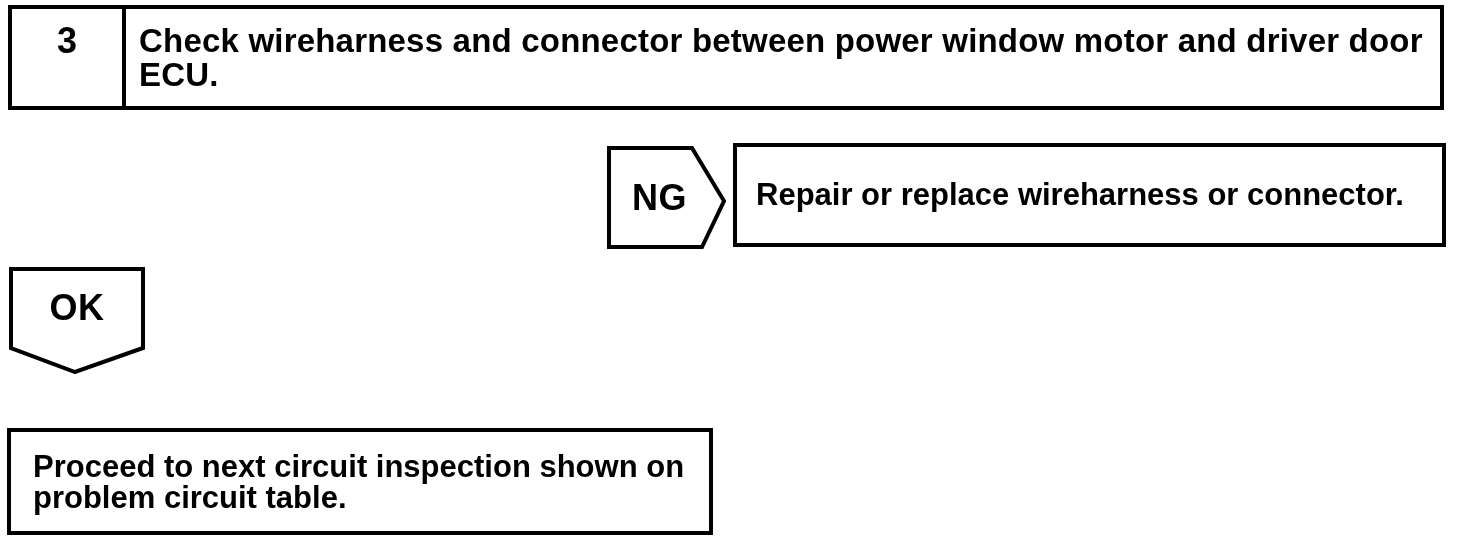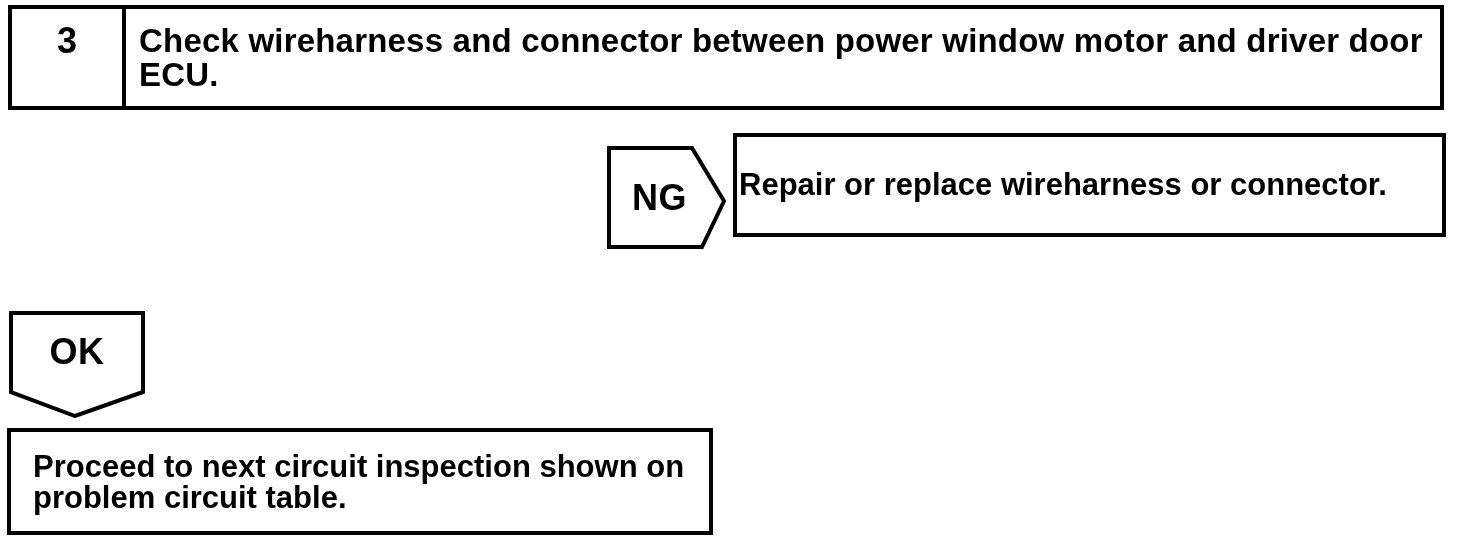--- a/index.html
+++ b/index.html
@@ -54,36 +54,36 @@
   .connector .shape-label {
     position: absolute;
     display: flex;
     align-items: center;
     justify-content: center;
     font-size: 36px;
     letter-spacing: 0.5px;
   }
   .ng-connector { left: 607px; top: 146px; width: 119px; height: 103px; }
   .ng-connector .shape-label { left: 0; top: 0; width: 105px; height: 103px; }
-  .ok-connector { left: 9px; top: 267px; width: 136px; height: 107px; margin-top: 44px; }
+  .ok-connector { left: 9px; top: 267px; width: 136px; height: 107px; }
   .ok-connector .shape-label { left: 0; top: 0; width: 136px; height: 81px; }
 
   
   .result-box {
     position: absolute;
     border: 4px solid #000;
     background: #fff;
     font-size: 31px;
   }
   .ng-result-box {
-    left: 733px; top: 133px;
+    left: 733px; top: 143px;
     width: 713px; height: 104px;
     display: flex;
     align-items: center;
-    padding-left: 2px;
+    padding-left: 19px;
   }
   .proceed-box {
     left: 7px; top: 428px;
     width: 706px; height: 107px;
     padding: 19px 0 0 22px;
     line-height: 31px;
   }
 </style>
 </head>
 <body>

